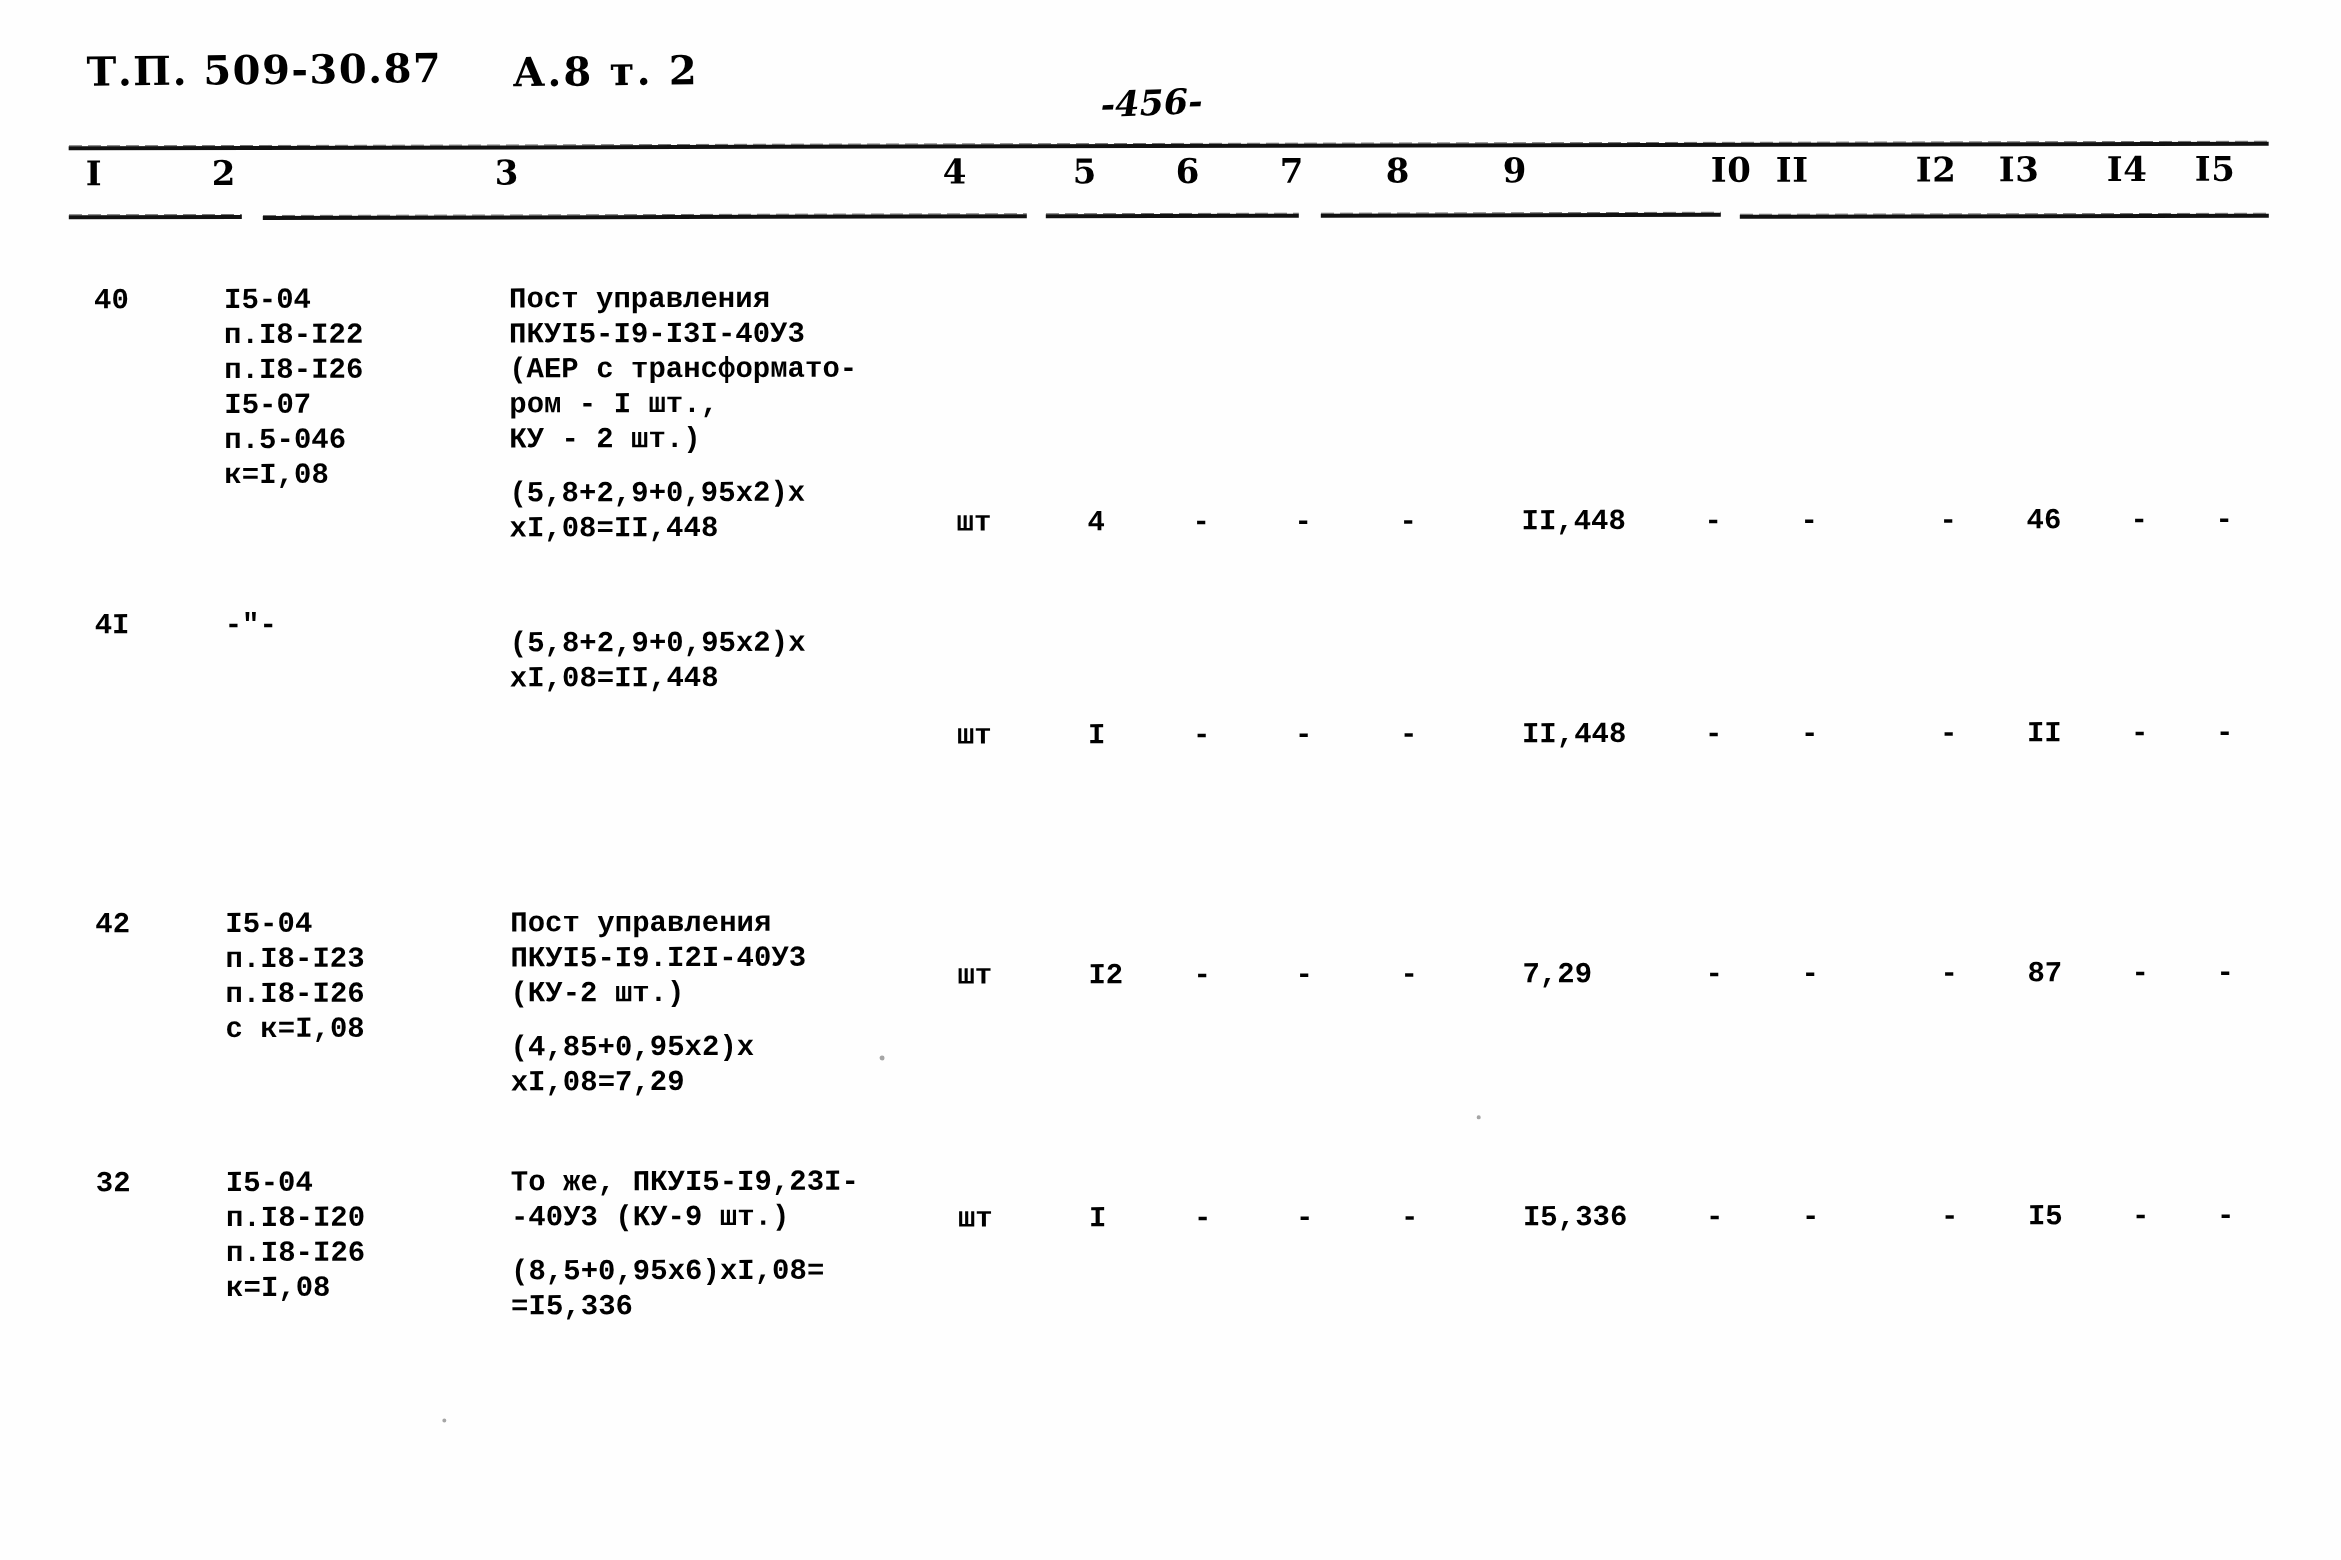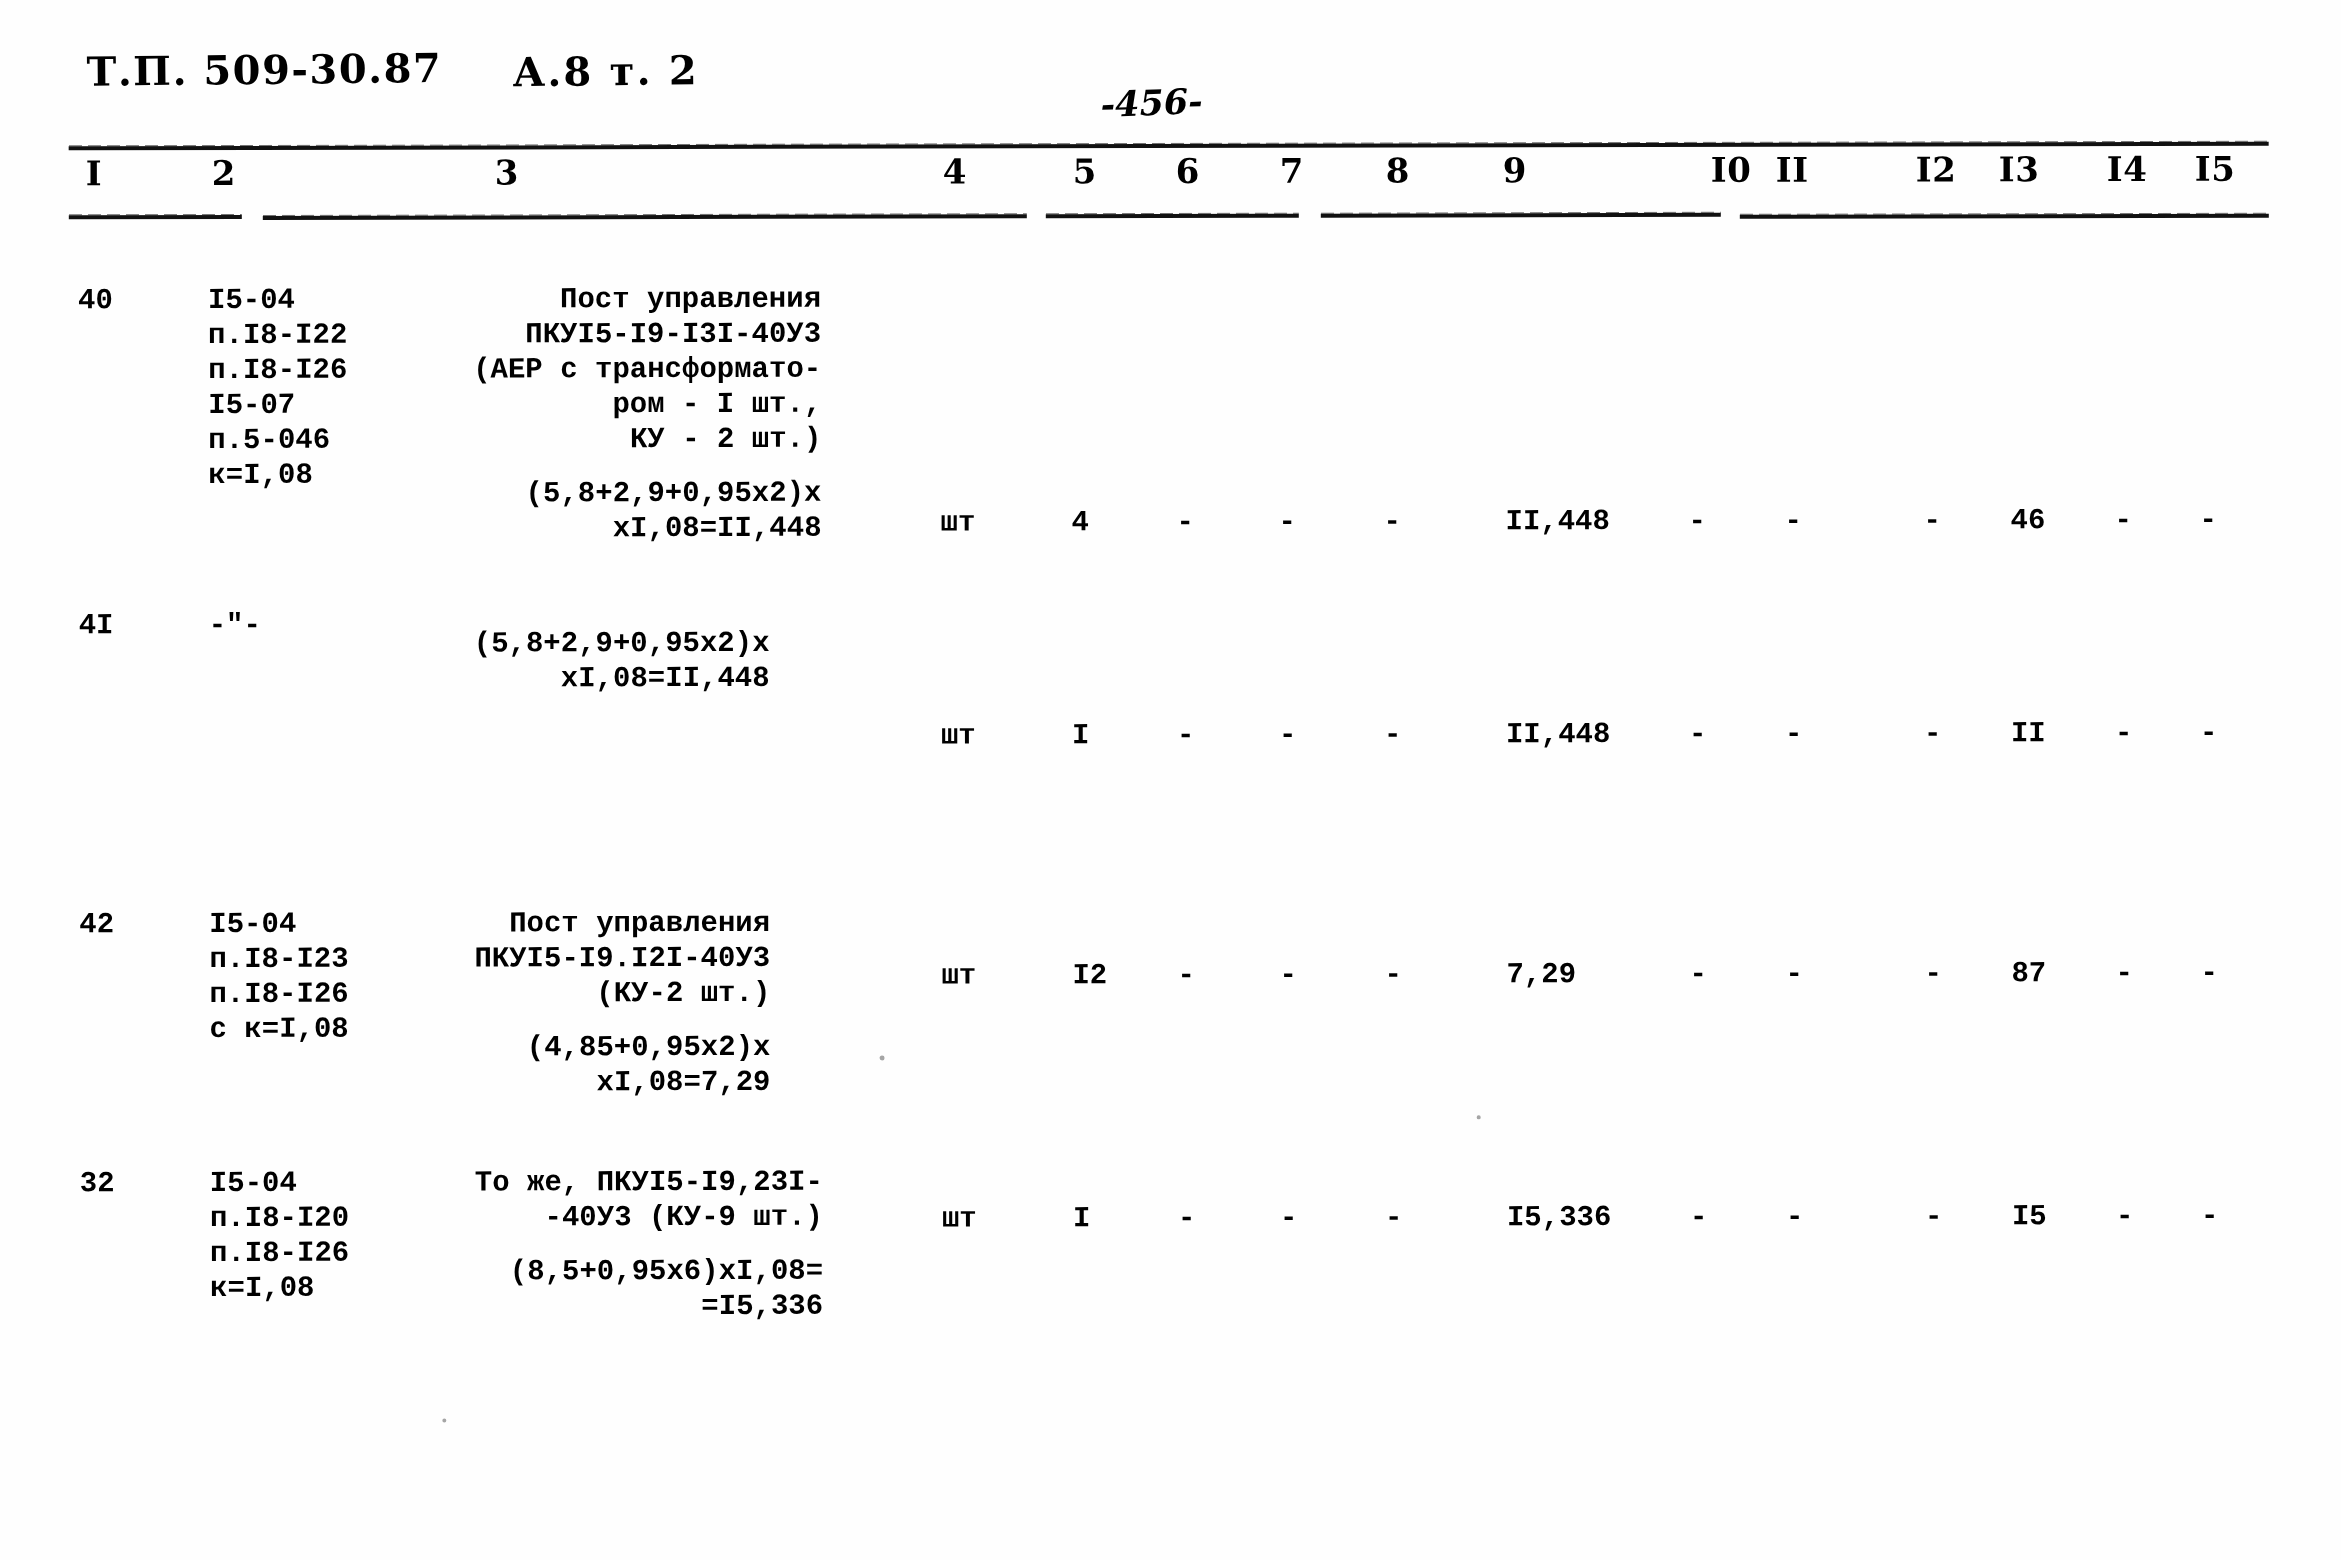--- a/index.html
+++ b/index.html
@@ -102,24 +102,25 @@
     width: 100%;
   }
   .cell {
     position: absolute;
     font-size: 29px;
     line-height: 35px;
     font-family: "Liberation Mono", "DejaVu Sans Mono", monospace;
     font-weight: 700;
     white-space: pre;
     letter-spacing: 0px;
+    margin-left: 16px;
   }
   .c1 { left: 79px; }
   .c2 { left: 209px; }
-  .c3 { left: 474px; text-align: right; }
+  .c3 { left: 494px; }
   .c4 { left: 941px; }
   .c5 { left: 1072px; }
   .c6 { left: 1177px; }
   .c7 { left: 1279px; }
   .c8 { left: 1384px; }
   .c9 { left: 1506px; }
   .c10{ left: 1689px; }
   .c11{ left: 1785px; }
   .c12{ left: 1924px; }
   .c13{ left: 2011px; }

